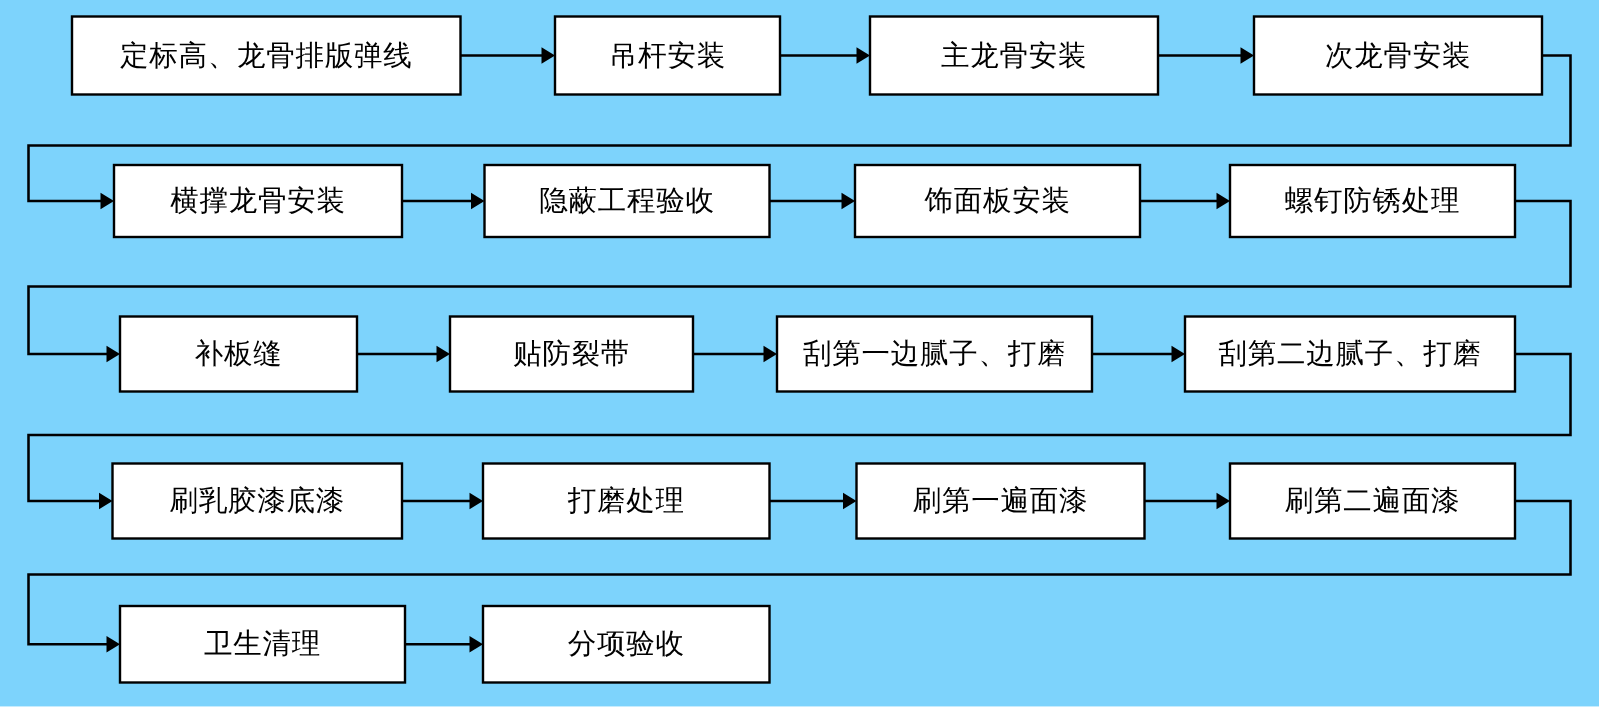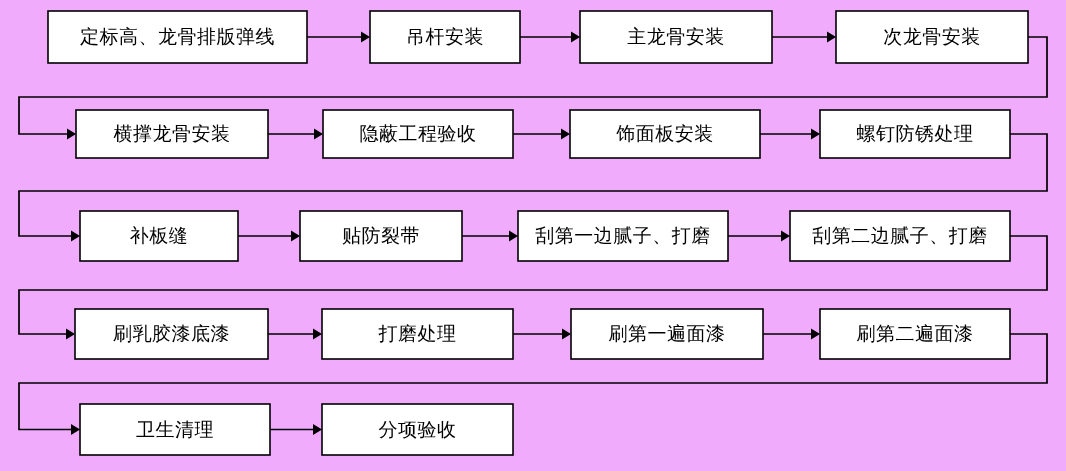--- a/index.html
+++ b/index.html
@@ -4,21 +4,21 @@
 <style>
   html, body {
     margin: 0;
     padding: 0;
     background: #ffffff;
   }
   #flowchart-root {
     position: relative;
     width: 1066px;
     height: 471px;
-    background: #f0abfc;
+    background: #7dd3fc;
     font-family: "Liberation Sans", "DejaVu Sans", sans-serif;
     overflow: hidden;
   }
   svg.flow-canvas {
     position: absolute;
     left: 0;
     top: 0;
     width: 1066px;
     height: 471px;
     display: block;

